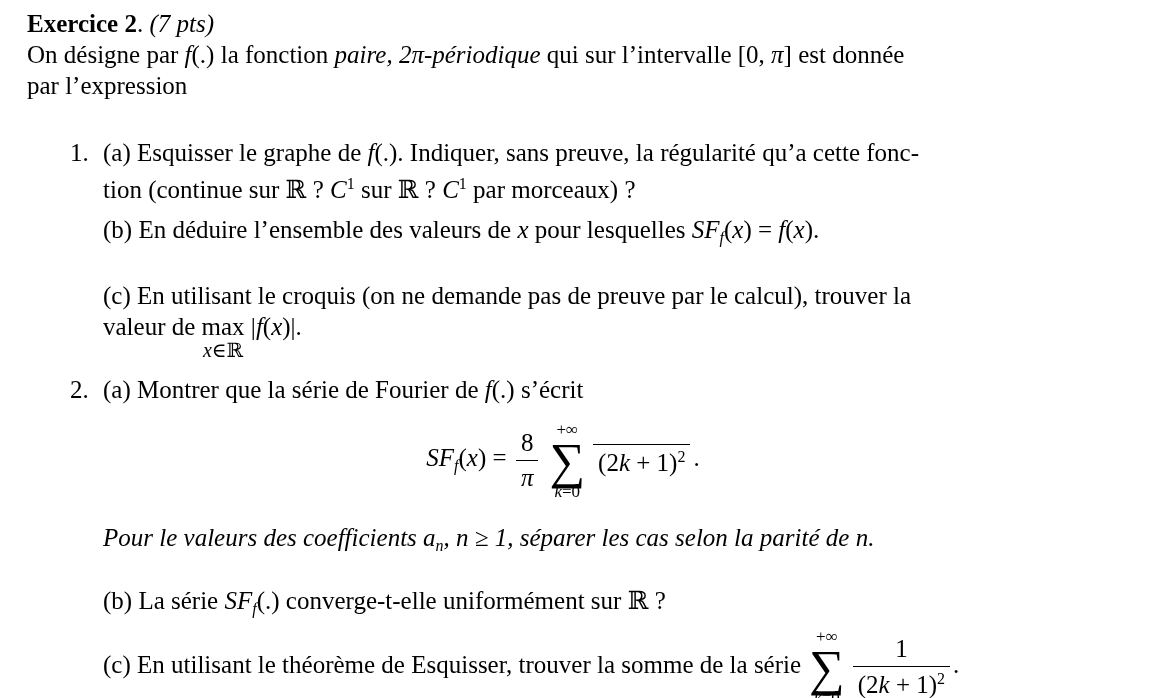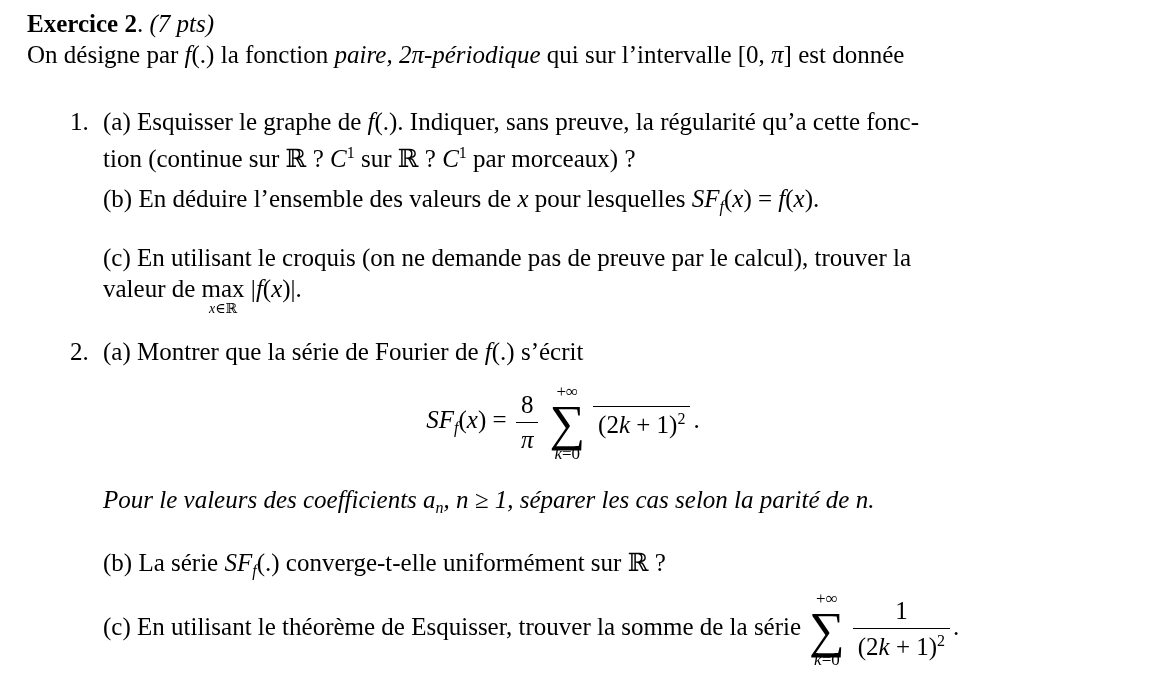--- a/index.html
+++ b/index.html
@@ -19,41 +19,42 @@
   .msub{font-size:16px;vertical-align:-5px;font-style:italic}
   .eq{text-align:center;white-space:nowrap}
   .eq1{margin:2px 0 4px}
   .eq2{margin:16px 0 22px}
   .list-item{display:flex;margin-left:43px}
   .inum{flex:0 0 33px}
   .ibody{flex:1;min-width:0}
   .item-1{margin-top:36px}
   .item-2{margin-top:22px}
   .pb{margin-top:9px}
-  .pc{margin-top:20px;margin-bottom:10px}
+  .pc{margin-top:27px;margin-bottom:10px}
   .q2b{margin-top:24px}
   .q2c{margin-top:4px}
   .note{font-style:italic}
   .frac{display:inline-block;vertical-align:middle;text-align:center;line-height:1.1;margin:0 3px}
   .fnum{display:block;padding:0 5px 3px}
   .fden{display:block;border-top:1.5px solid #000;padding:3px 5px 0}
   .bigsum{display:inline-flex;flex-direction:column;align-items:center;vertical-align:middle;line-height:1;margin:0 5px 0 8px}
   .slim{font-size:17px;line-height:1}
   .ssigma{font-size:50px;line-height:.85;padding-top:2px}
   .maxop{position:relative;display:inline-block}
-  .mlim{position:absolute;left:50%;top:100%;transform:translateX(-50%);margin-top:-2px;font-size:14px;line-height:1;white-space:nowrap}
+  .mlim{position:absolute;left:50%;top:100%;transform:translateX(-50%);margin-top:-2px;font-size:20px;line-height:1;white-space:nowrap}
 </style>
 </head>
 <body>
 
 <div class="page">
 
   <p class="ln"><span class="b">Exercice 2</span><span>. </span><span class="it">(7 pts)</span></p>
 
   <p class="ln"><span>On désigne par </span><span class="mi">f</span><span>(.)</span><span> la fonction </span><span class="it">paire, 2π-périodique</span><span> qui sur l’intervalle [0, </span><span class="mi">π</span><span>] est donnée</span></p>
+  <p class="ln">par l’expression</p>
 
 
   <div class="list-item item-1">
     <span class="inum">1.</span>
     <div class="ibody">
       <p>
           <span class="ln"><span>(a) </span><span>Esquisser le graphe de </span><span class="mi">f</span><span>(.)</span><span>. Indiquer, sans preuve, la régularité qu’a cette fonc-</span></span>
           <span class="ln"><span>tion (continue sur </span><span>ℝ</span><span> ? </span><span class="mi">C</span><span class="sup">1</span><span> sur </span><span>ℝ</span><span> ? </span><span class="mi">C</span><span class="sup">1</span><span> par morceaux) ?</span></span>
         </p>
 

